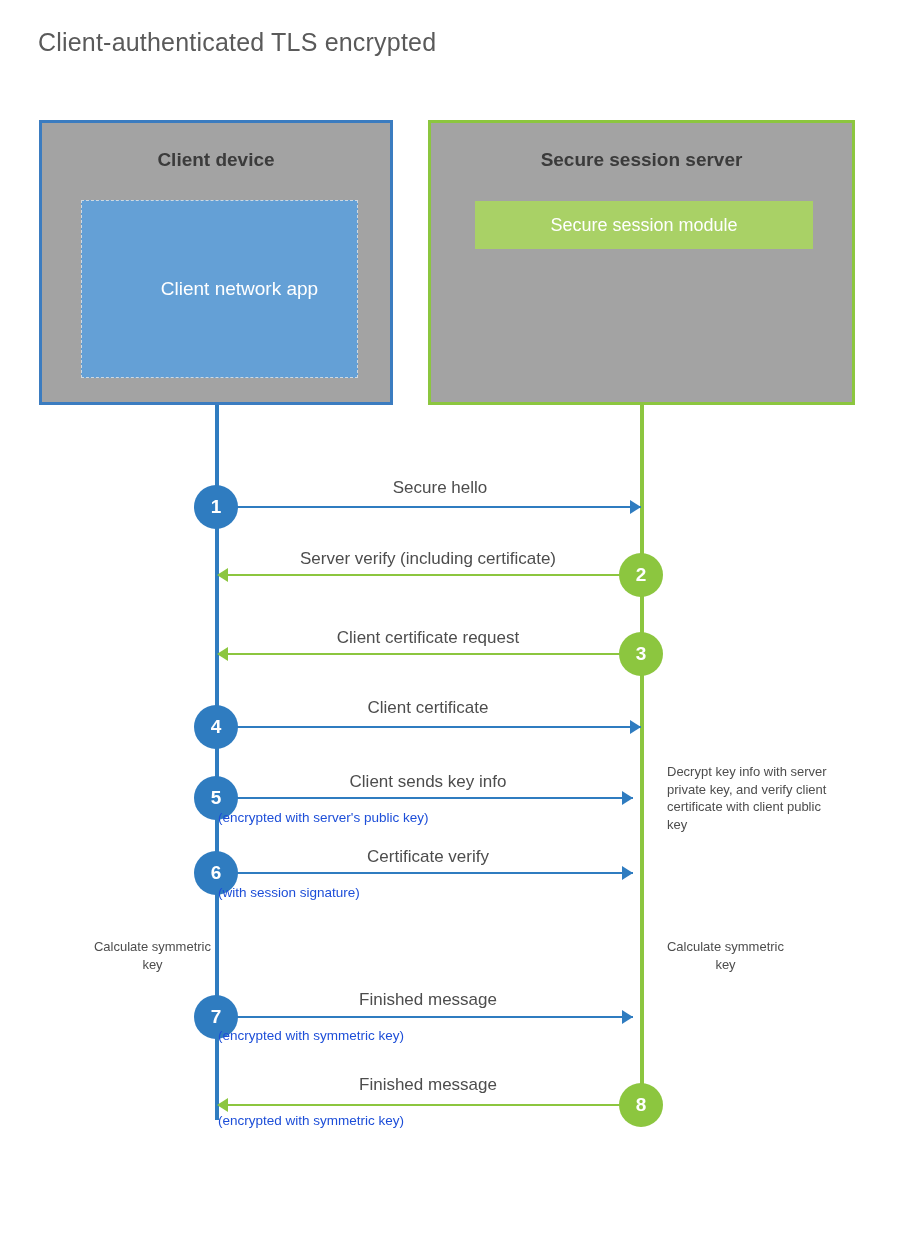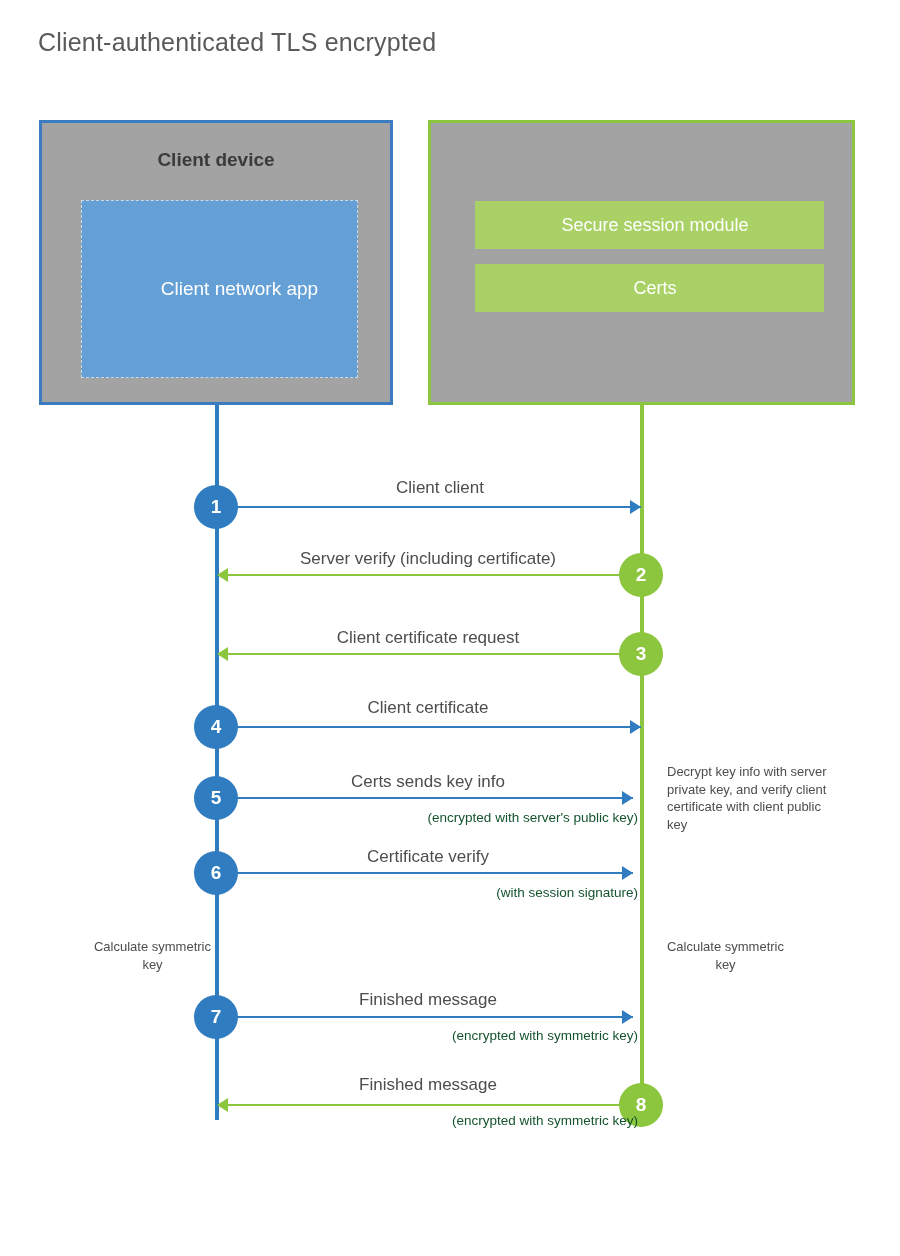--- a/index.html
+++ b/index.html
@@ -77,21 +77,20 @@
     position: absolute;
     left: 44px;
     width: 338px;
     height: 48px;
     background: #a9d166;
     display: flex;
     align-items: center;
     justify-content: center;
     color: #ffffff;
     font-size: 18px;
-    padding-left: 11px;
   }
   #srv-mod-0 { top: 78px; }
   #srv-mod-1 { top: 141px; }
   #srv-mod-2 { top: 202px; }
 
   
   .lifeline {
     position: absolute;
     width: 4px;
   }
@@ -144,56 +143,56 @@
   
   .msg-label {
     position: absolute;
     text-align: center;
     font-size: 17px;
     color: #4d4d4d;
     white-space: nowrap;
   }
   .msg-sub {
     position: absolute;
-    text-align: right;
+    text-align: left;
     font-size: 13.5px;
-    color: #14532d;
+    color: #1d4ed8;
     white-space: nowrap;
   }
   .side-note {
     position: absolute;
     font-size: 13px;
     color: #4d4d4d;
     line-height: 1.35;
   }
 </style>
 </head>
 <body>
 
 <div id="page-title">Client-authenticated TLS encrypted</div>
 
 <div class="entity-box" id="client-box">
   <div class="entity-title">Client device</div>
   <div id="client-app">Client network app</div>
 </div>
 
 <div class="entity-box" id="server-box">
+  <div class="entity-title">Secure session server</div>
   <div class="server-module" id="srv-mod-0">Secure session module</div>
-  <div class="server-module" id="srv-mod-1">Certs</div>
 </div>
 
 <div class="lifeline" id="client-lifeline"></div>
 <div class="lifeline" id="server-lifeline"></div>
 
 <div class="arrow-blue">
   <div class="arrow-line" style="left:217px; top:506px; width:424px;"></div>
   <div class="arrow-head right" style="left:630px; top:500px;"></div>
 </div>
 <div class="step-badge badge-blue" style="left:194px; top:485px;">1</div>
-<div class="msg-label" style="left:230px; top:478px; width:420px;">Client client</div>
+<div class="msg-label" style="left:230px; top:478px; width:420px;">Secure hello</div>
 
 <div class="arrow-green">
   <div class="arrow-line" style="left:228px; top:574px; width:414px;"></div>
   <div class="arrow-head left" style="left:217px; top:568px;"></div>
 </div>
 <div class="step-badge badge-green" style="left:619px; top:553px;">2</div>
 <div class="msg-label" style="left:218px; top:549px; width:420px;">Server verify (including certificate)</div>
 
 <div class="arrow-green">
   <div class="arrow-line" style="left:228px; top:653px; width:414px;"></div>
@@ -207,21 +206,21 @@
   <div class="arrow-head right" style="left:630px; top:720px;"></div>
 </div>
 <div class="step-badge badge-blue" style="left:194px; top:705px;">4</div>
 <div class="msg-label" style="left:218px; top:698px; width:420px;">Client certificate</div>
 
 <div class="arrow-blue">
   <div class="arrow-line" style="left:217px; top:797px; width:416px;"></div>
   <div class="arrow-head right" style="left:622px; top:791px;"></div>
 </div>
 <div class="step-badge badge-blue" style="left:194px; top:776px;">5</div>
-<div class="msg-label" style="left:218px; top:772px; width:420px;">Certs sends key info</div>
+<div class="msg-label" style="left:218px; top:772px; width:420px;">Client sends key info</div>
 <div class="msg-sub" style="left:218px; top:810px; width:420px;">(encrypted with server's public key)</div>
 
 <div class="arrow-blue">
   <div class="arrow-line" style="left:217px; top:872px; width:416px;"></div>
   <div class="arrow-head right" style="left:622px; top:866px;"></div>
 </div>
 <div class="step-badge badge-blue" style="left:194px; top:851px;">6</div>
 <div class="msg-label" style="left:218px; top:847px; width:420px;">Certificate verify</div>
 <div class="msg-sub" style="left:218px; top:885px; width:420px;">(with session signature)</div>
 

